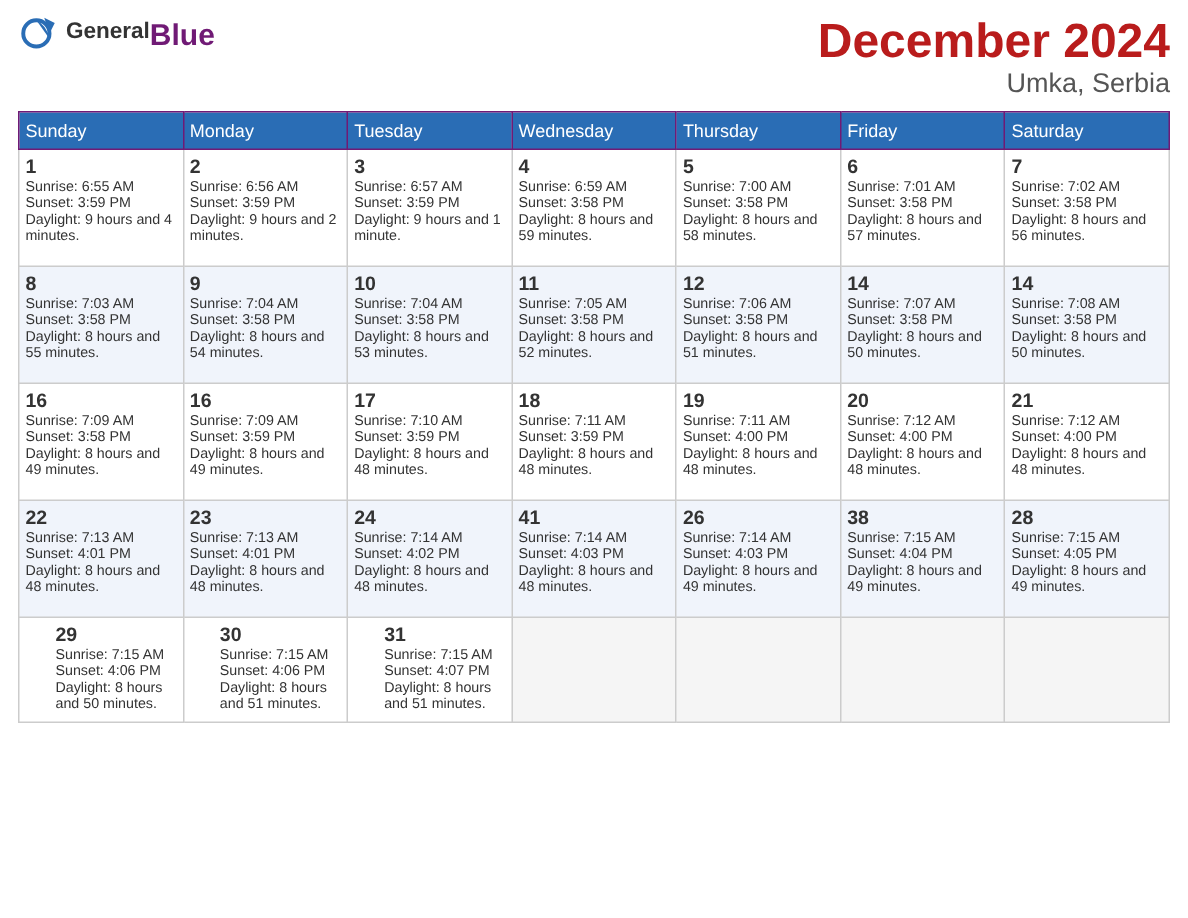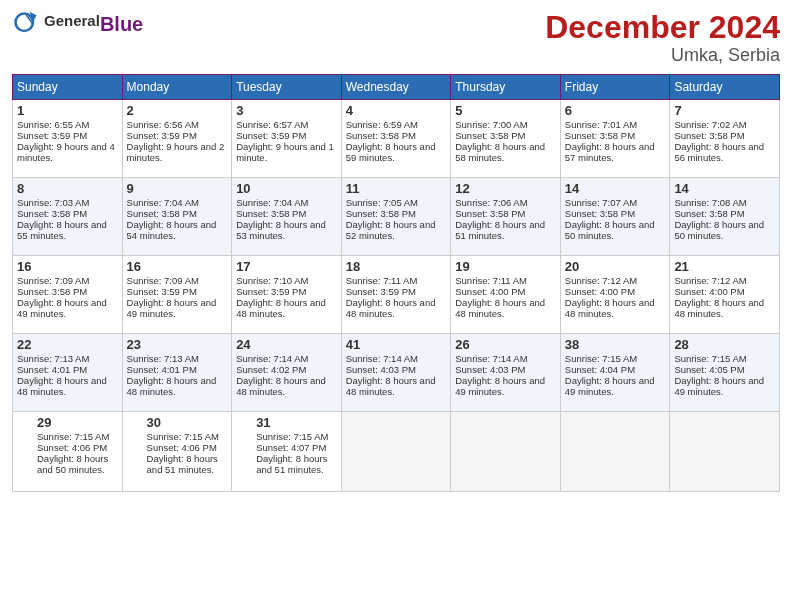--- a/index.html
+++ b/index.html
@@ -86,21 +86,21 @@
       font-size: 13px;
       font-weight: bold;
       color: #333;
       display: block;
       margin-bottom: 1px;
     }
     .empty-cell {
       background: #f5f5f5 !important;
     }
     .last-row td {
-      height: 80px;
+      height: 70px;
       padding-left: 24px;
     }
   </style>
 </head>
 <body>
 
 <div class="container">
   <div class="header">
     <div class="logo">
       <svg class="logo-icon" viewBox="0 0 32 32" xmlns="http://www.w3.org/2000/svg">

